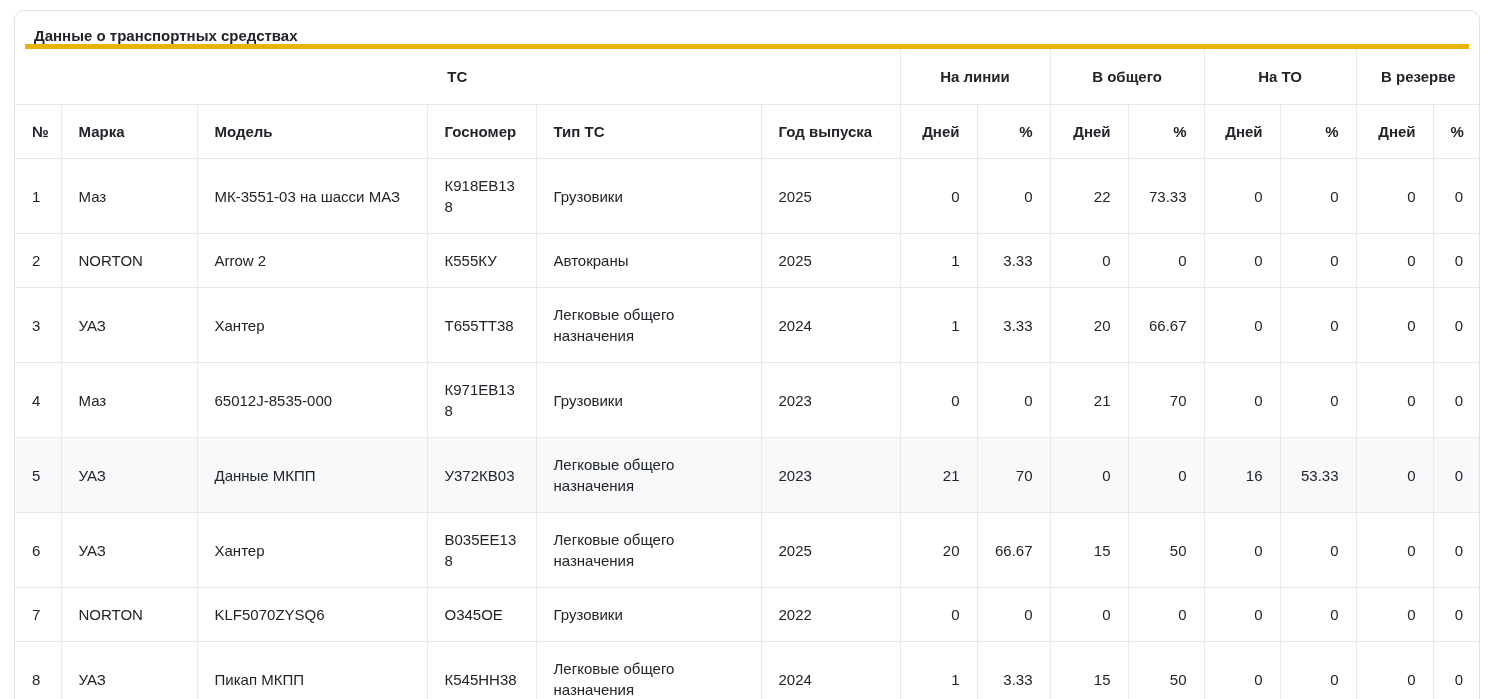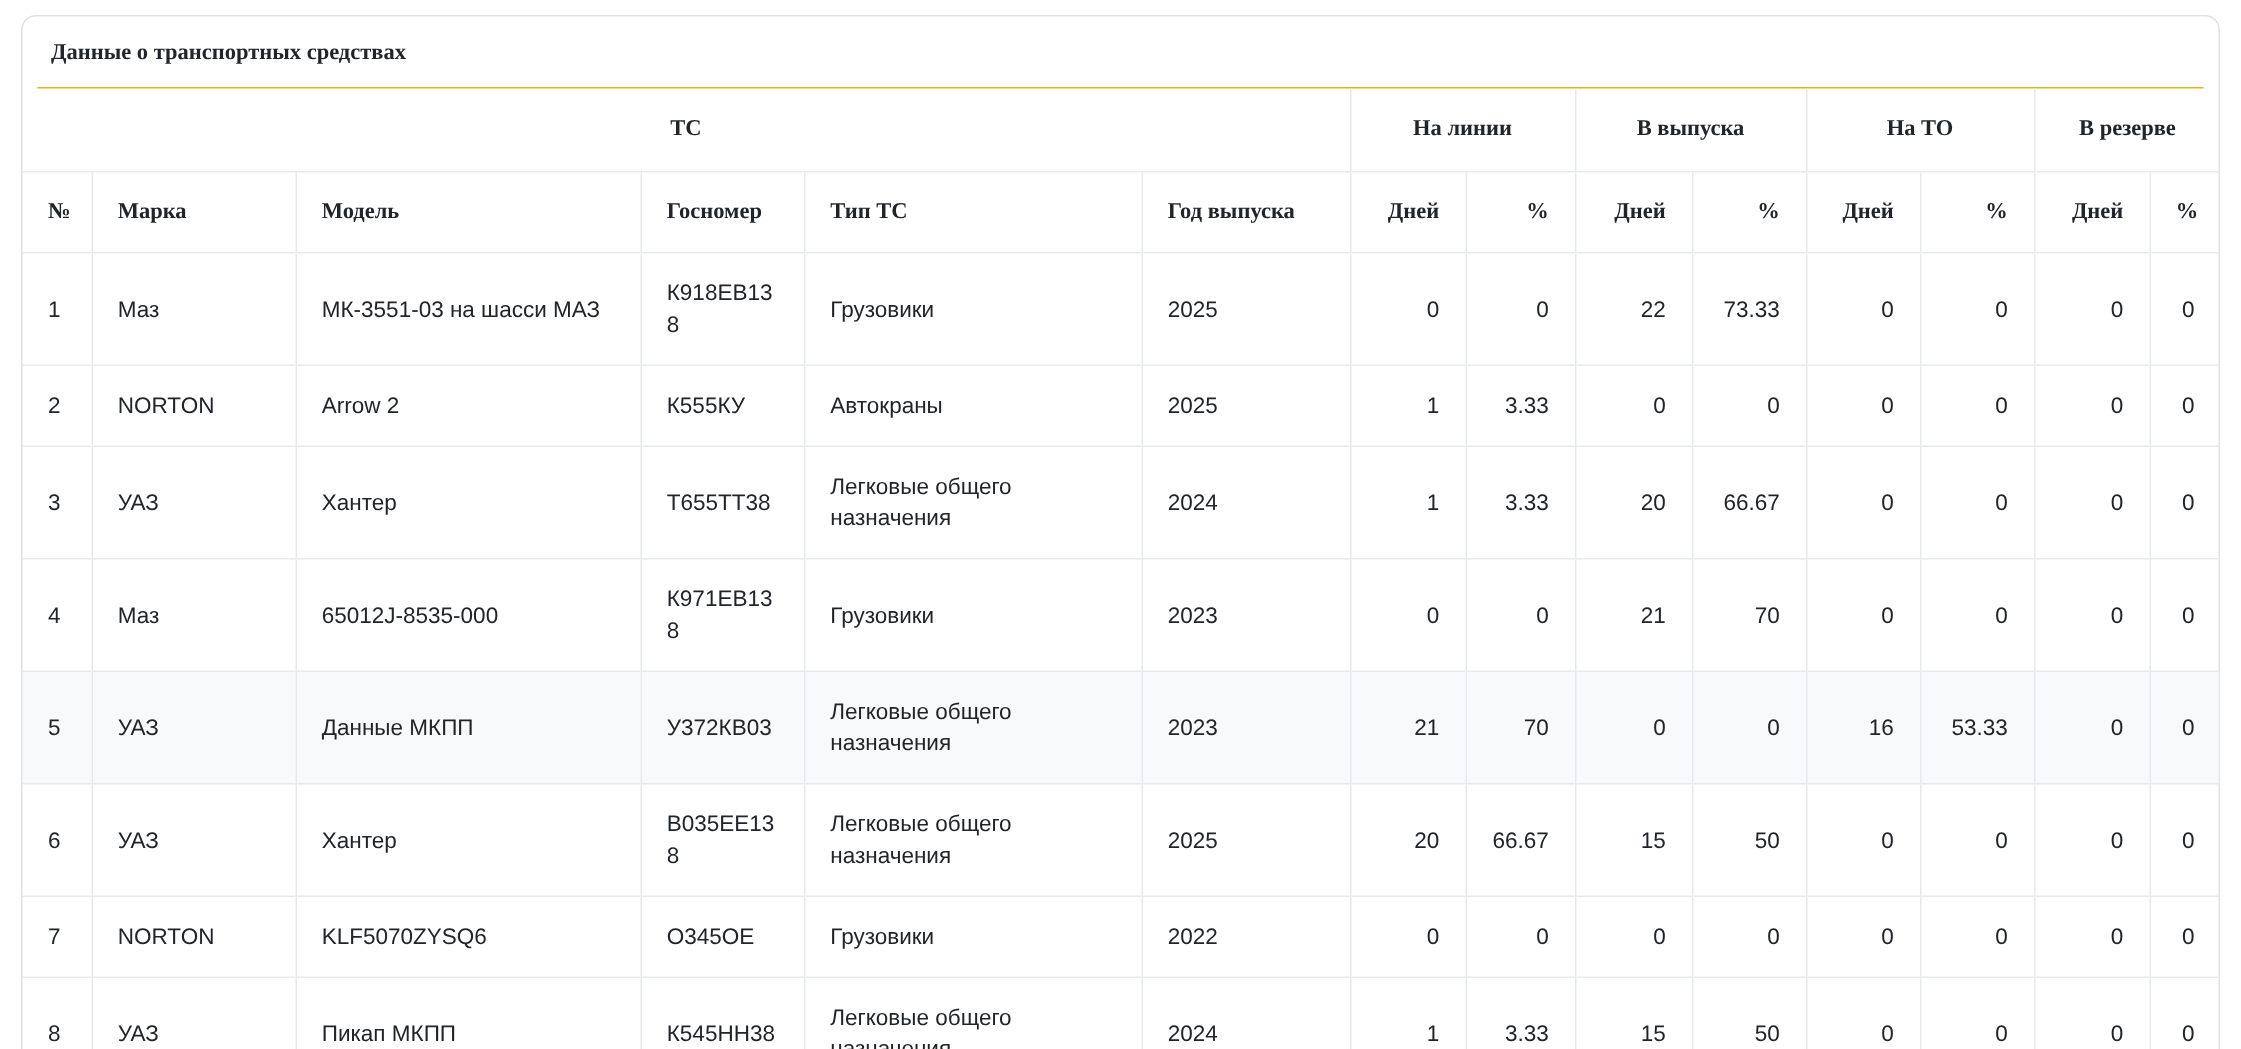--- a/index.html
+++ b/index.html
@@ -13,23 +13,22 @@
   }
   .card {
     margin: 10px 14px;
     border: 1px solid #dee2e6;
     border-radius: 10px;
     background: #ffffff;
     overflow: hidden;
   }
   .card-header {
     margin: 0 10px;
-    padding: 16px 9px 14px 9px;
-    border-bottom: 1px solid #eab308;
-    font-family: Liberation Serif, serif;
+    padding: 16px 9px 0 9px;
+    border-bottom: 5px solid #eab308;
   }
   .card-title {
     font-weight: 700;
     font-size: 15px;
     color: #212529;
   }
   table.data-table {
     width: 100%;
     border-collapse: collapse;
     table-layout: fixed;
@@ -37,21 +36,21 @@
   .data-table th, .data-table td {
     border-right: 1px solid #e7eaed;
     border-top: 1px solid #e7eaed;
     padding: 16px 17px;
     line-height: 21px;
     vertical-align: middle;
     text-align: left;
     font-size: 15px;
     overflow-wrap: break-word;
   }
-  .data-table th { font-weight: 700; font-family: Liberation Serif, serif; }
+  .data-table th { font-weight: 700; }
   .data-table th:last-child, .data-table td:last-child { border-right: none; margin-left: 17px; }
   .data-table thead tr.group-row th {
     border-top: none;
     text-align: center;
     padding: 17px 10px;
   }
   .data-table th.num, .data-table td.num { text-align: right; }
   .data-table tbody tr.hl td { background: #f8f9fa; }
 </style>
 </head>
@@ -75,21 +74,21 @@
       <col style="width:76px">
         <col style="width:76px">
         <col style="width:76px">
       <col style="width:77px">
         <col style="width:47px">
     </colgroup>
     <thead>
       <tr class="group-row">
           <th colspan="6">ТС</th>
           <th colspan="2">На линии</th>
-          <th colspan="2">В выпуска</th>
+          <th colspan="2">В общего</th>
           <th colspan="2">На ТО</th>
           <th colspan="2">В резерве</th>
         </tr>
       <tr>
           <th>№</th>
           <th>Марка</th>
           <th>Модель</th>
           <th>Госномер</th>
           <th>Тип ТС</th>
           <th>Год выпуска</th>

